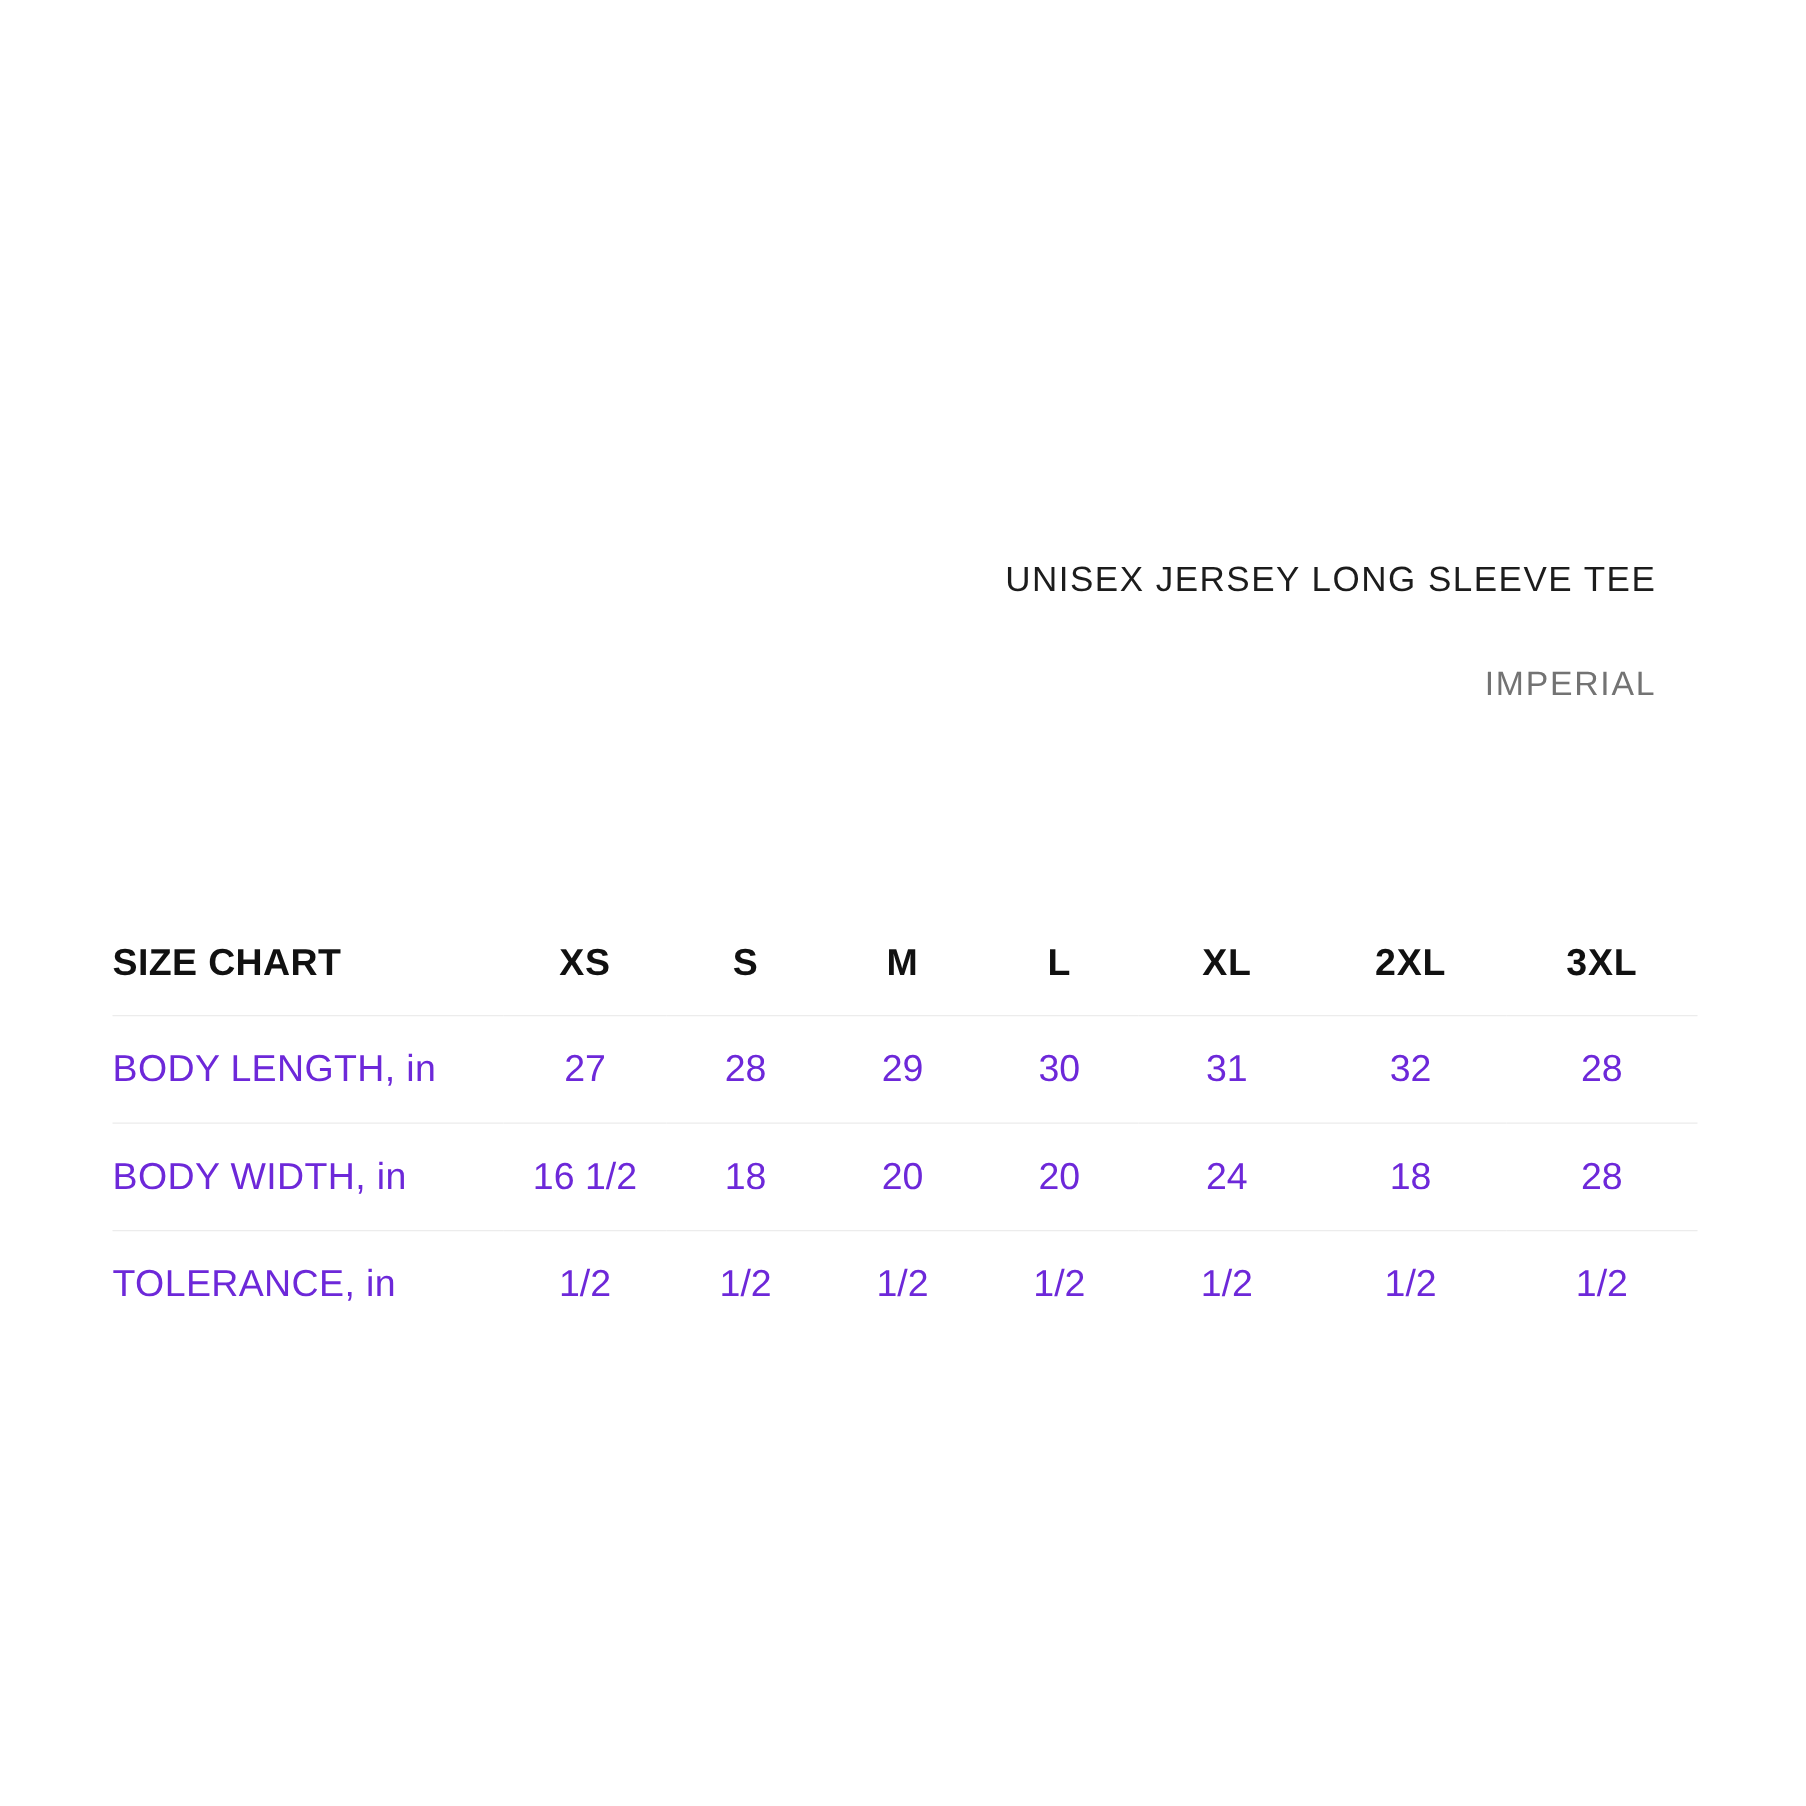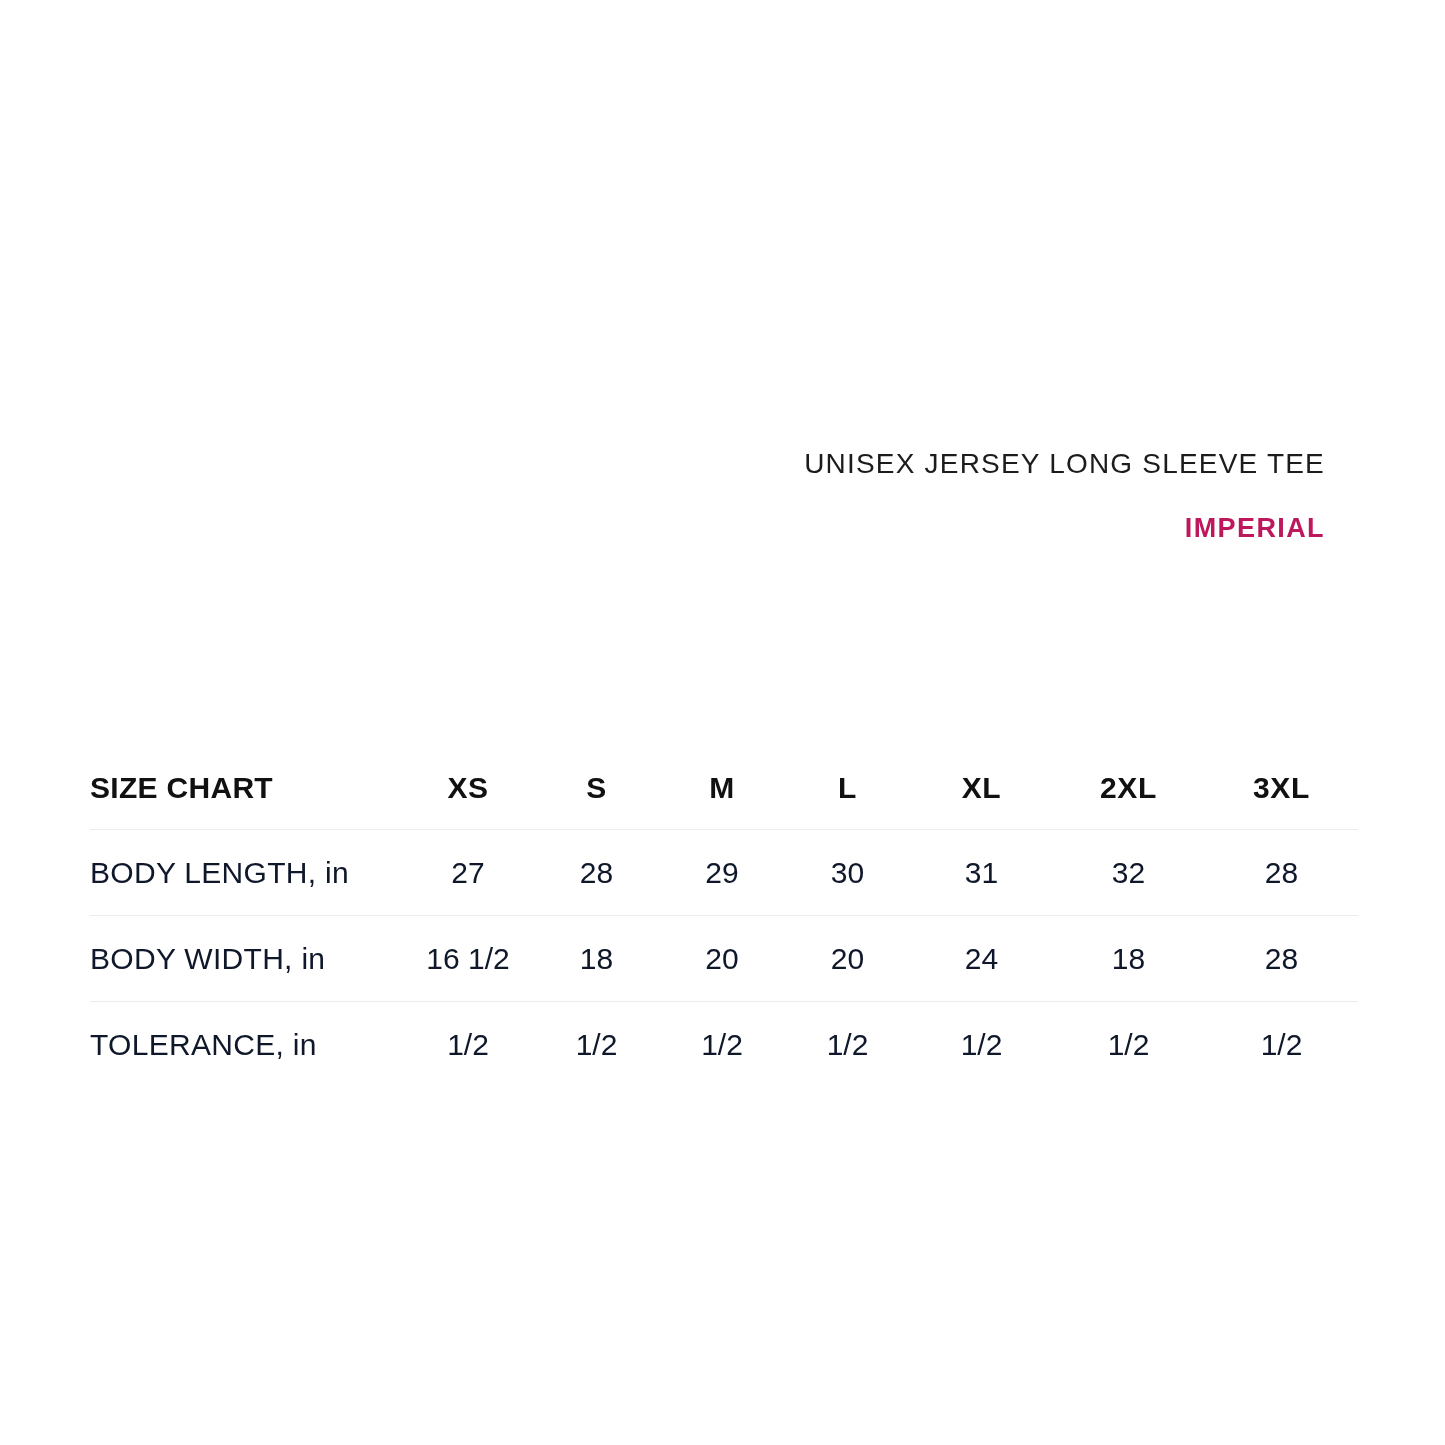--- a/index.html
+++ b/index.html
@@ -19,40 +19,40 @@
     text-align: right;
   }
   .product-title {
     font-size: 28px;
     font-weight: 400;
     letter-spacing: 1.2px;
     color: #1c1c1c;
     white-space: nowrap;
   }
   .unit-label {
-    margin-top: 33px;
+    margin-top: 52px;
     font-size: 27px;
-    font-weight: 700;
+    font-weight: 400;
     letter-spacing: 1.4px;
-    color: #be185d;
+    color: #737373;
     white-space: nowrap;
   }
   table.size-table {
     position: absolute;
     left: 90px;
-    top: 747px;
+    top: 730px;
     width: 1268px;
     border-collapse: collapse;
     table-layout: fixed;
   }
   .size-table th, .size-table td {
     padding: 0;
     font-size: 30px;
     font-weight: 400;
-    color: #0f172a;
+    color: #6d28d9;
     text-align: center;
     vertical-align: middle;
     white-space: nowrap;
   }
   .size-table thead th {
     font-weight: 700;
     color: #111111;
     letter-spacing: 0.6px;
     height: 82px;
     text-align: center;

